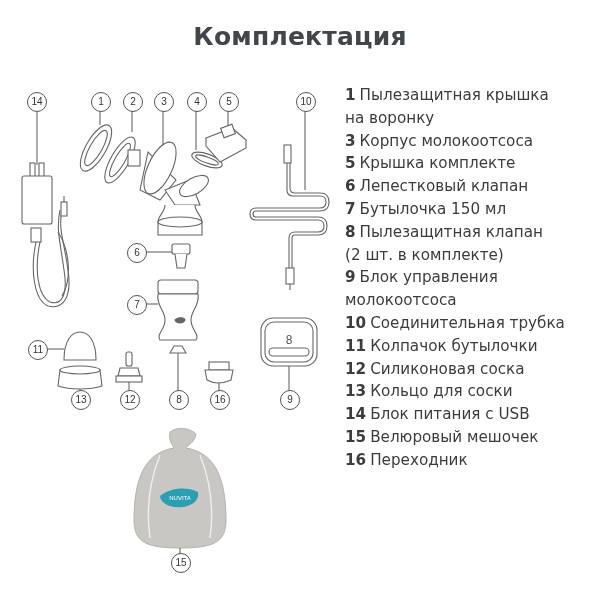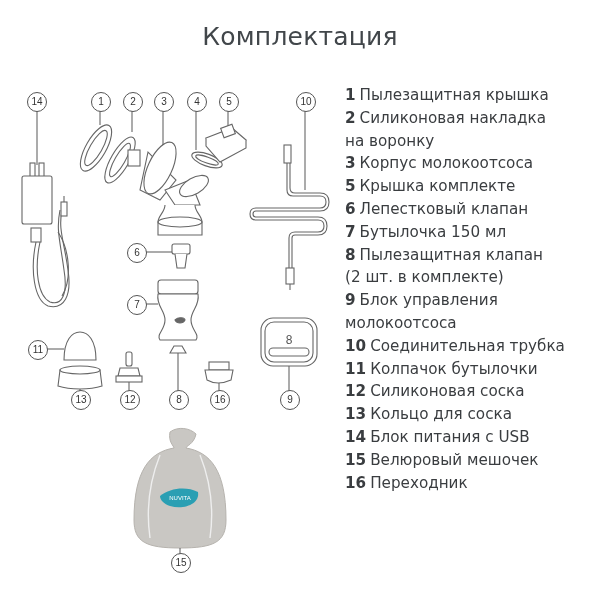--- a/index.html
+++ b/index.html
@@ -1,17 +1,17 @@
 <!DOCTYPE html>
 <html><head>
 <meta charset="utf-8">
 <style>
   html,body{margin:0;padding:0;background:#ffffff;}
   body{width:600px;height:600px;position:relative;overflow:hidden;font-family:"DejaVu Sans","Liberation Sans",sans-serif;color:#3a3d40;}
-  .title{position:absolute;left:0;top:22px;width:600px;text-align:center;font-size:25px;font-weight:normal;color:#41464a;letter-spacing:0.2px;}
+  .title{position:absolute;left:0;top:22px;width:600px;text-align:center;font-size:25px;font-weight:bold;color:#41464a;letter-spacing:0.2px;}
   .legend{position:absolute;left:345px;top:84px;width:255px;font-size:15.2px;line-height:22.8px;color:#3a3d40;}
   .legend .row{white-space:nowrap;}
   .legend .num{font-weight:bold;margin-right:4px;}
   .diagram{position:absolute;left:0;top:0;width:340px;height:600px;}
   .callout{position:absolute;width:18px;height:18px;border:1px solid #555;border-radius:50%;font-size:10px;line-height:18px;text-align:center;background:#fff;color:#333;font-family:"Liberation Sans",sans-serif;}
 </style>
 </head>
 <body>
 
 <div class="title">Комплектация</div>
@@ -152,30 +152,29 @@
   <div class="callout" style="left:71px;top:390px;">13</div>
   <div class="callout" style="left:120px;top:390px;">12</div>
   <div class="callout" style="left:169px;top:390px;">8</div>
   <div class="callout" style="left:210px;top:390px;">16</div>
   <div class="callout" style="left:280px;top:390px;">9</div>
   <div class="callout" style="left:171px;top:553px;">15</div>
 </div>
 
 <div class="legend">
   <div class="row"><span class="num">1</span><span>Пылезащитная крышка</span></div>
-  <div class="row"><span class="num">2</span><span>Силиконовая накладка</span></div>
   <div class="row"><span>на воронку</span></div>
   <div class="row"><span class="num">3</span><span>Корпус молокоотсоса</span></div>
   <div class="row"><span class="num">5</span><span>Крышка комплекте</span></div>
   <div class="row"><span class="num">6</span><span>Лепестковый клапан</span></div>
   <div class="row"><span class="num">7</span><span>Бутылочка 150 мл</span></div>
   <div class="row"><span class="num">8</span><span>Пылезащитная клапан</span></div>
   <div class="row"><span>(2 шт. в комплекте)</span></div>
   <div class="row"><span class="num">9</span><span>Блок управления</span></div>
   <div class="row"><span>молокоотсоса</span></div>
   <div class="row"><span class="num">10</span><span>Соединительная трубка</span></div>
   <div class="row"><span class="num">11</span><span>Колпачок бутылочки</span></div>
   <div class="row"><span class="num">12</span><span>Силиконовая соска</span></div>
-  <div class="row"><span class="num">13</span><span>Кольцо для соска</span></div>
+  <div class="row"><span class="num">13</span><span>Кольцо для соски</span></div>
   <div class="row"><span class="num">14</span><span>Блок питания с USB</span></div>
   <div class="row"><span class="num">15</span><span>Велюровый мешочек</span></div>
   <div class="row"><span class="num">16</span><span>Переходник</span></div>
 </div>
 
 </body></html>

